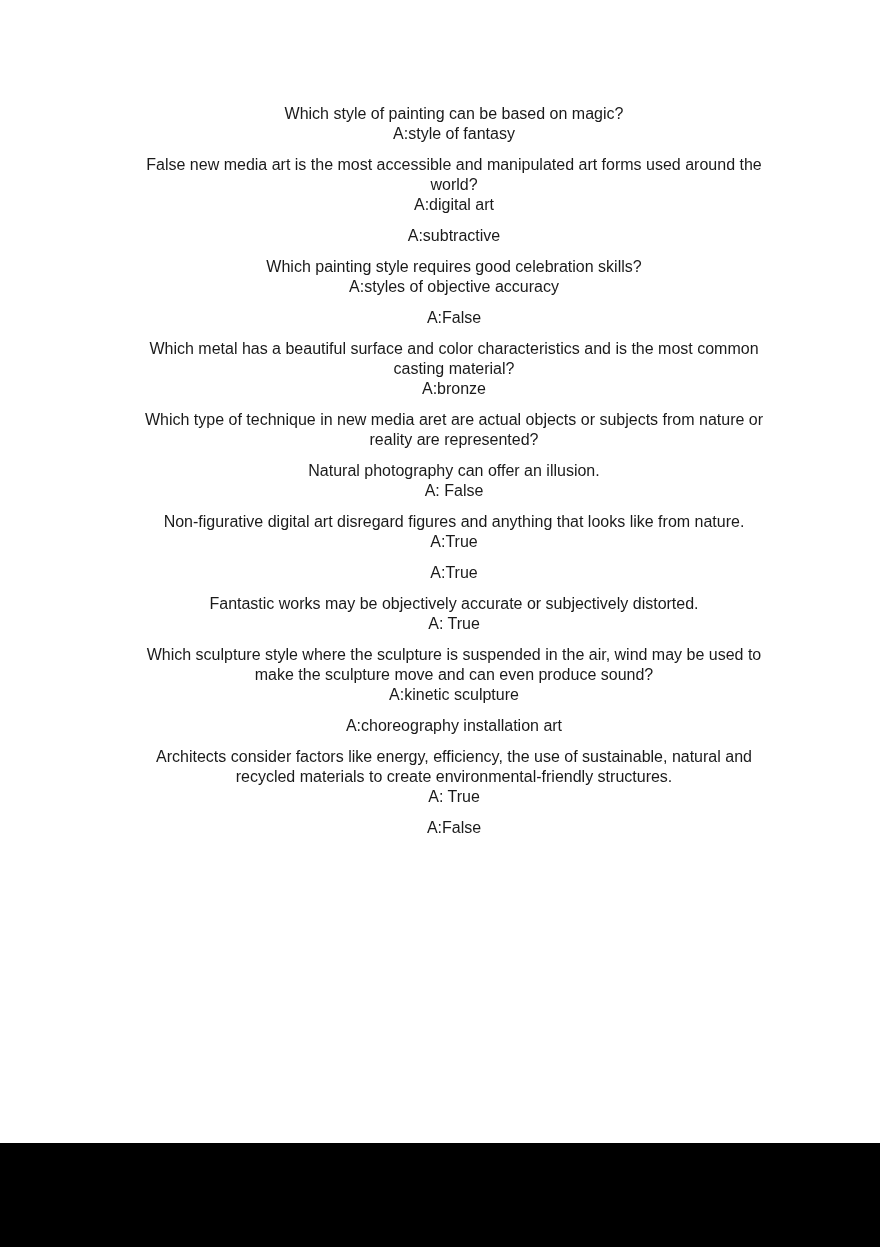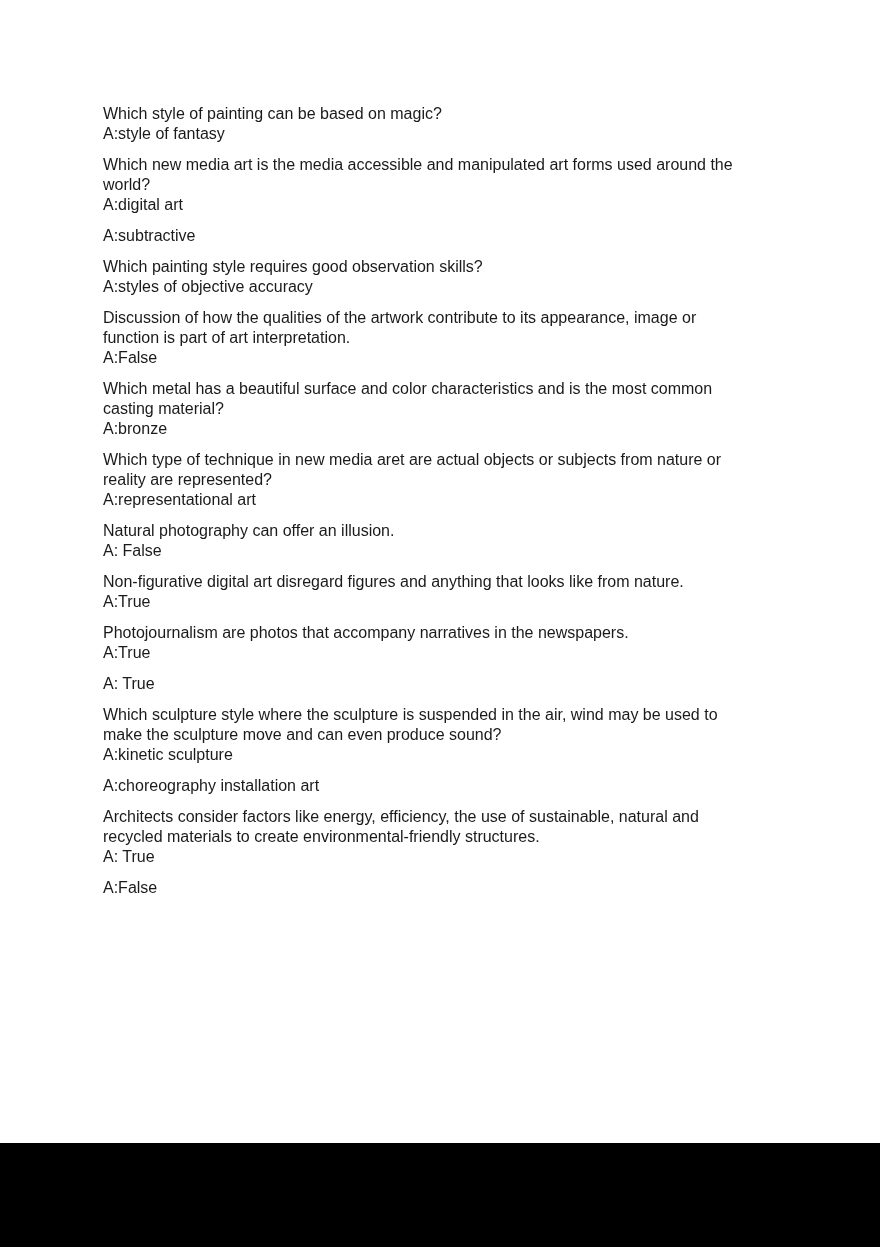--- a/index.html
+++ b/index.html
@@ -14,20 +14,21 @@
     overflow: hidden;
     font-family: "Liberation Sans", "DejaVu Sans", sans-serif;
   }
   .page {
     position: absolute;
     left: 0;
     top: 0;
     width: 784px;
     height: 1247px;
     background: #ffffff;
+    text-align: center;
   }
   .qa-list {
     position: absolute;
     left: 103px;
     top: 104px;
     width: 702px;
   }
   .qa-item {
     margin: 0 0 11px 0;
   }
@@ -54,68 +55,65 @@
 
 <div class="page">
   <div class="qa-list">
 
     <div class="qa-item">
       <div class="question">Which style of painting can be based on magic?</div>
       <div class="answer">A:style of fantasy</div>
     </div>
 
     <div class="qa-item">
-      <div class="question">Which new media art is the media accessible and manipulated art forms used around the
+      <div class="question">False new media art is the most accessible and manipulated art forms used around the
 world?</div>
       <div class="answer">A:digital art</div>
     </div>
 
     <div class="qa-item">
       <div class="answer">A:subtractive</div>
     </div>
 
     <div class="qa-item">
-      <div class="question">Which painting style requires good observation skills?</div>
+      <div class="question">Which painting style requires good celebration skills?</div>
       <div class="answer">A:styles of objective accuracy</div>
     </div>
 
     <div class="qa-item">
-      <div class="question">Discussion of how the qualities of the artwork contribute to its appearance, image or
-function is part of art interpretation.</div>
       <div class="answer">A:False</div>
     </div>
 
     <div class="qa-item">
       <div class="question">Which metal has a beautiful surface and color characteristics and is the most common
 casting material?</div>
       <div class="answer">A:bronze</div>
     </div>
 
     <div class="qa-item">
       <div class="question">Which type of technique in new media aret are actual objects or subjects from nature or
 reality are represented?</div>
-      <div class="answer">A:representational art</div>
     </div>
 
     <div class="qa-item">
       <div class="question">Natural photography can offer an illusion.</div>
       <div class="answer">A: False</div>
     </div>
 
     <div class="qa-item">
       <div class="question">Non-figurative digital art disregard figures and anything that looks like from nature.</div>
       <div class="answer">A:True</div>
     </div>
 
     <div class="qa-item">
-      <div class="question">Photojournalism are photos that accompany narratives in the newspapers.</div>
       <div class="answer">A:True</div>
     </div>
 
     <div class="qa-item">
+      <div class="question">Fantastic works may be objectively accurate or subjectively distorted.</div>
       <div class="answer">A: True</div>
     </div>
 
     <div class="qa-item">
       <div class="question">Which sculpture style where the sculpture is suspended in the air, wind may be used to
 make the sculpture move and can even produce sound?</div>
       <div class="answer">A:kinetic sculpture</div>
     </div>
 
     <div class="qa-item">

